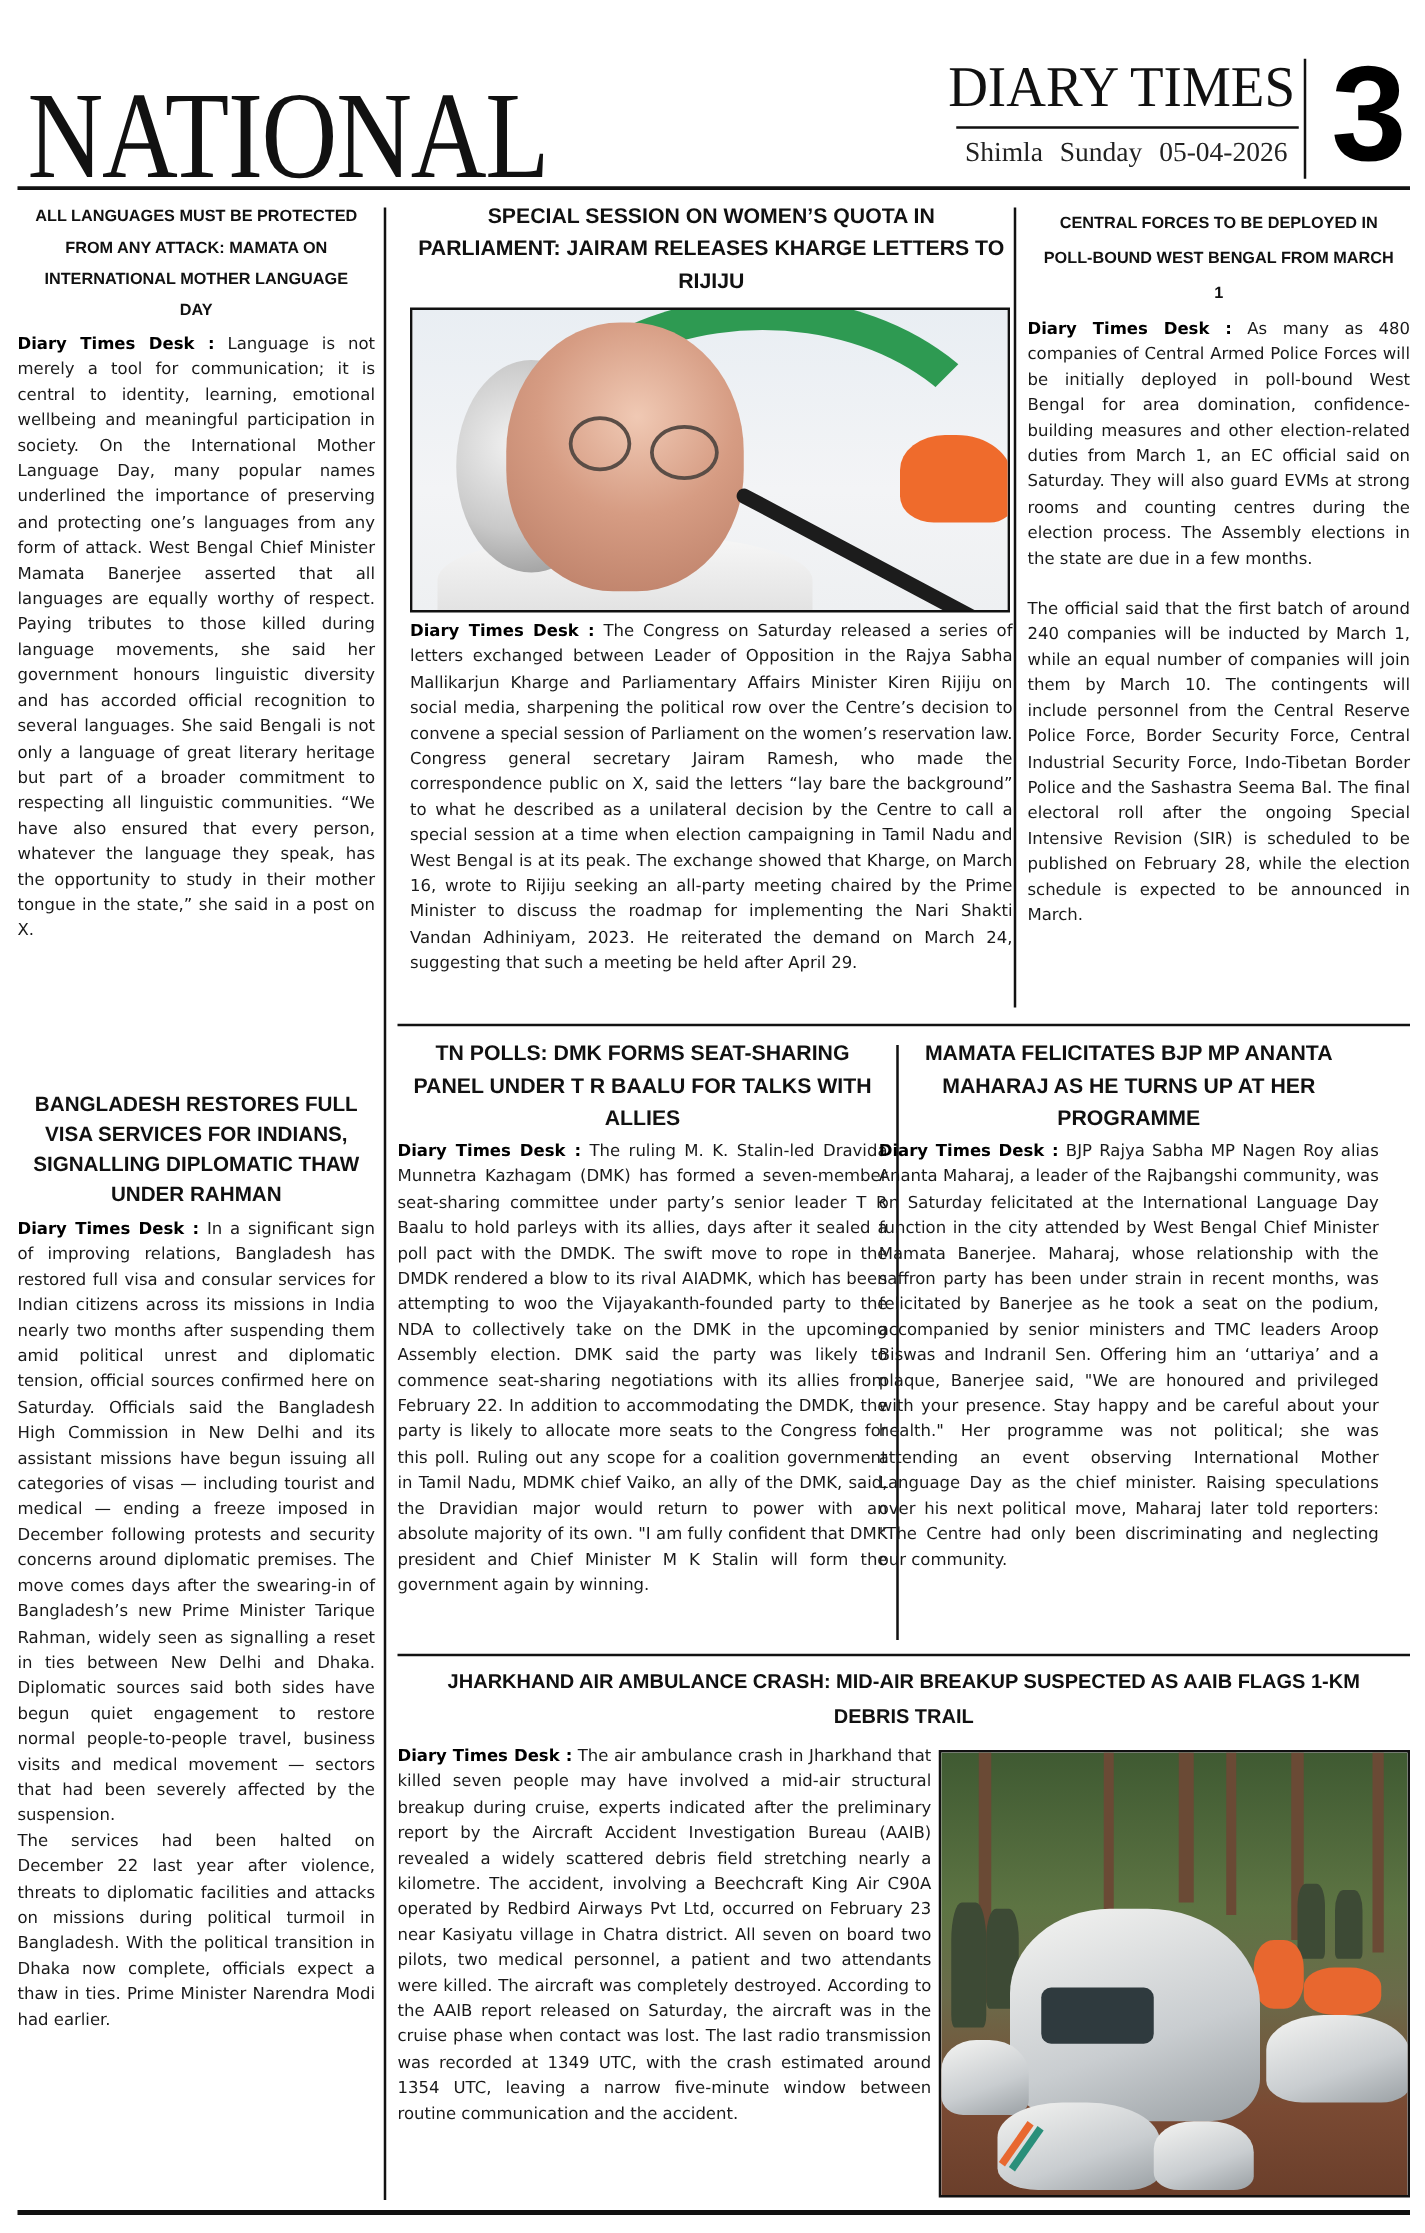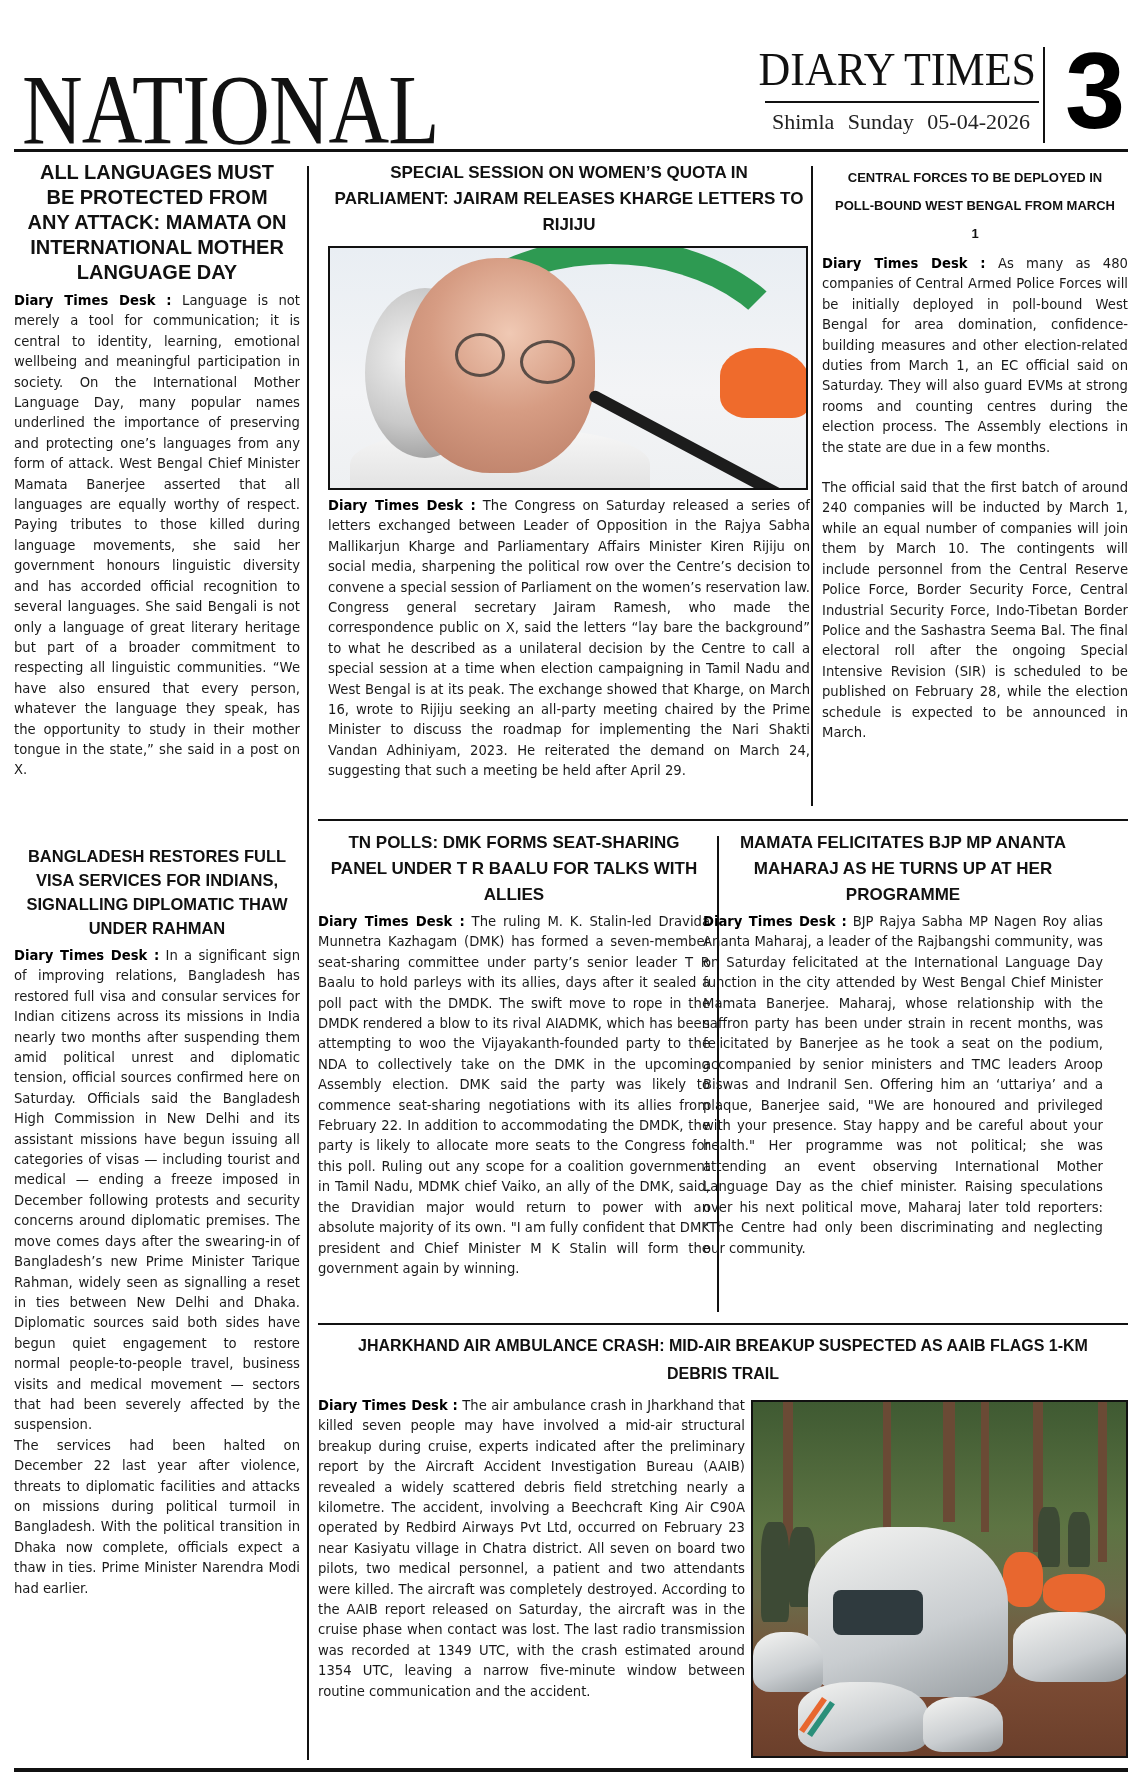--- a/index.html
+++ b/index.html
@@ -89,27 +89,27 @@
 <div class="abs rule" style="left:14px; top:149px; width:1114px;"></div>
 
 <div class="abs vrule" style="left:307px; top:166px; height:1594px;"></div>
 <div class="abs vrule" style="left:811px; top:166px; height:640px;"></div>
 <div class="abs rule" style="left:318px; top:819px; width:810px; height:2px;"></div>
 <div class="abs vrule" style="left:717px; top:836px; height:476px;"></div>
 <div class="abs rule" style="left:318px; top:1323px; width:810px; height:2px;"></div>
 <div class="abs rule" style="left:14px; top:1768px; width:1114px; height:4px;"></div>
 
 <div class="article" style="left:14px; top:160px; width:286px;">
-  <h2 class="headline" style="font-size:20px; line-height:25px; padding:0 12px;">ALL LANGUAGES MUST BE PROTECTED FROM ANY ATTACK: MAMATA ON INTERNATIONAL MOTHER LANGUAGE DAY</h2>
+  <h2 class="headline" style="font-size:13px; line-height:25px; padding:0 12px;">ALL LANGUAGES MUST BE PROTECTED FROM ANY ATTACK: MAMATA ON INTERNATIONAL MOTHER LANGUAGE DAY</h2>
   <div class="body" style="margin-top:6px;">
     <p><span class="desk">Diary Times Desk :</span> <span>Language is not merely a tool for communication; it is central to identity, learning, emotional wellbeing and meaningful participation in society. On the International Mother Language Day, many popular names underlined the importance of preserving and protecting one’s languages from any form of attack. West Bengal Chief Minister Mamata Banerjee asserted that all languages are equally worthy of respect. Paying tributes to those killed during language movements, she said her government honours linguistic diversity and has accorded official recognition to several languages. She said Bengali is not only a language of great literary heritage but part of a broader commitment to respecting all linguistic communities. “We have also ensured that every person, whatever the language they speak, has the opportunity to study in their mother tongue in the state,” she said in a post on X.</span></p>
   </div>
 </div>
 
-<div class="article" style="left:14px; top:844px; width:286px;">
+<div class="article" style="left:14px; top:872px; width:286px;">
   <h2 class="headline" style="font-size:16.5px; line-height:24px; padding:0 2px;">BANGLADESH RESTORES FULL VISA SERVICES FOR INDIANS, SIGNALLING DIPLOMATIC THAW UNDER RAHMAN</h2>
   <div class="body" style="margin-top:6px;">
     <p><span class="desk">Diary Times Desk :</span> <span>In a significant sign of improving relations, Bangladesh has restored full visa and consular services for Indian citizens across its missions in India nearly two months after suspending them amid political unrest and diplomatic tension, official sources confirmed here on Saturday. Officials said the Bangladesh High Commission in New Delhi and its assistant missions have begun issuing all categories of visas — including tourist and medical — ending a freeze imposed in December following protests and security concerns around diplomatic premises. The move comes days after the swearing-in of Bangladesh’s new Prime Minister Tarique Rahman, widely seen as signalling a reset in ties between New Delhi and Dhaka. Diplomatic sources said both sides have begun quiet engagement to restore normal people-to-people travel, business visits and medical movement — sectors that had been severely affected by the suspension.</span></p>
     <p>The services had been halted on December 22 last year after violence, threats to diplomatic facilities and attacks on missions during political turmoil in Bangladesh. With the political transition in Dhaka now complete, officials expect a thaw in ties. Prime Minister Narendra Modi had earlier.</p>
   </div>
 </div>
 
 <div class="article" style="left:328px; top:160px; width:482px;">
   <h2 class="headline" style="font-size:17px; line-height:26px; padding:0 4px;">SPECIAL SESSION ON WOMEN’S QUOTA IN PARLIAMENT: JAIRAM RELEASES KHARGE LETTERS TO RIJIJU</h2>
   <div class="photo" style="position:relative; width:480px; height:244px; margin-top:8px;" title="Jairam Ramesh speaking at a microphone">

